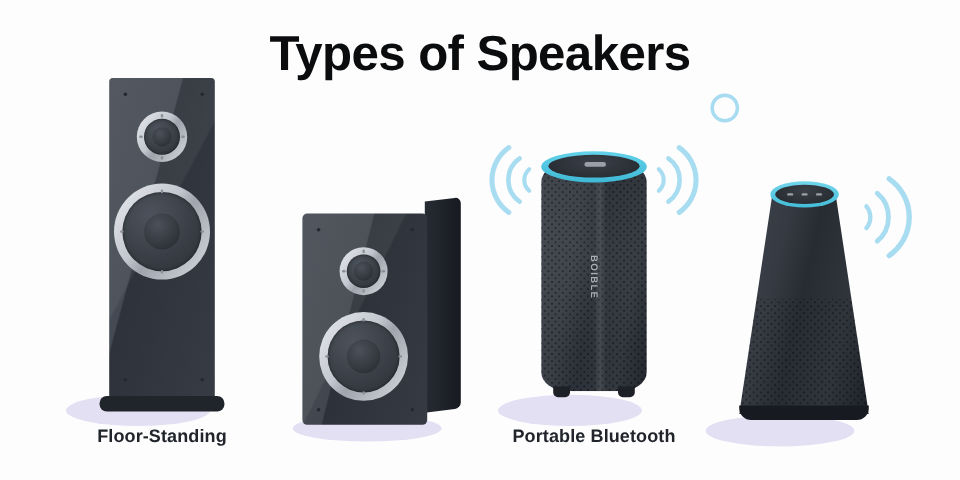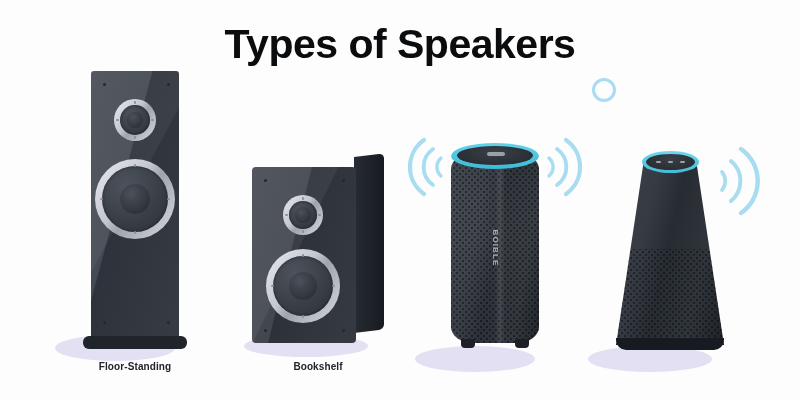--- a/index.html
+++ b/index.html
@@ -40,21 +40,21 @@
     bottom: 28px;
     width: 180px;
     text-align: center;
   }
   #col-floor      { left: 45px;  }
   #col-bookshelf  { left: 228px; }
   #col-portable   { left: 405px; }
   #col-smart      { left: 580px; }
 
   .speaker-label {
-    font-size: 10px;
+    font-size: 15px;
     font-weight: bold;
     color: #21252b;
     letter-spacing: 0.1px;
     white-space: nowrap;
   }
 
   .stage {
     position: relative;
     width: 180px;
     height: 300px;
@@ -401,21 +401,20 @@
           <div class="driver-ring"></div>
           <div class="driver-cone" style="left:7px; top:7px; width:60px; height:60px;"></div>
           <div class="driver-dome" style="left:23px; top:23px; width:28px; height:28px;"></div>
           <div class="driver-dot" style="left:35.7px; top:5px;"></div>
           <div class="driver-dot" style="left:35.7px; top:66px;"></div>
           <div class="driver-dot" style="left:5px; top:35.7px;"></div>
           <div class="driver-dot" style="left:66px; top:35.7px;"></div>
         </div>
       </div>
     </div>
-    <div class="speaker-label">Bookshelf</div>
   </div>
 
   <div class="speaker-col" id="col-portable">
     <div class="stage">
 
       <div class="floor-shadow" id="bt-shadow"></div>
 
       <div class="waves" style="left:-6px; bottom:170px;">
         <svg width="46" height="70" viewBox="0 0 46 70">
           <g fill="none" stroke="#a8dcf0" stroke-linecap="round">
@@ -444,20 +443,21 @@
           <div id="bt-mesh"></div>
           <div id="bt-gloss"></div>
           <div id="bt-brand">BOIBLE</div>
         </div>
 
         <div id="bt-top-ring"></div>
         <div id="bt-top-inner"></div>
         <div id="bt-top-btn"></div>
       </div>
     </div>
+    <div class="speaker-label">Portable Bluetooth</div>
   </div>
 
   <div class="speaker-col" id="col-smart">
     <div class="stage">
 
       <div class="floor-shadow" id="smart-shadow"></div>
 
       <div id="smart-deco-ring"></div>
 
       <div class="waves" style="right:-4px; bottom:150px;">

